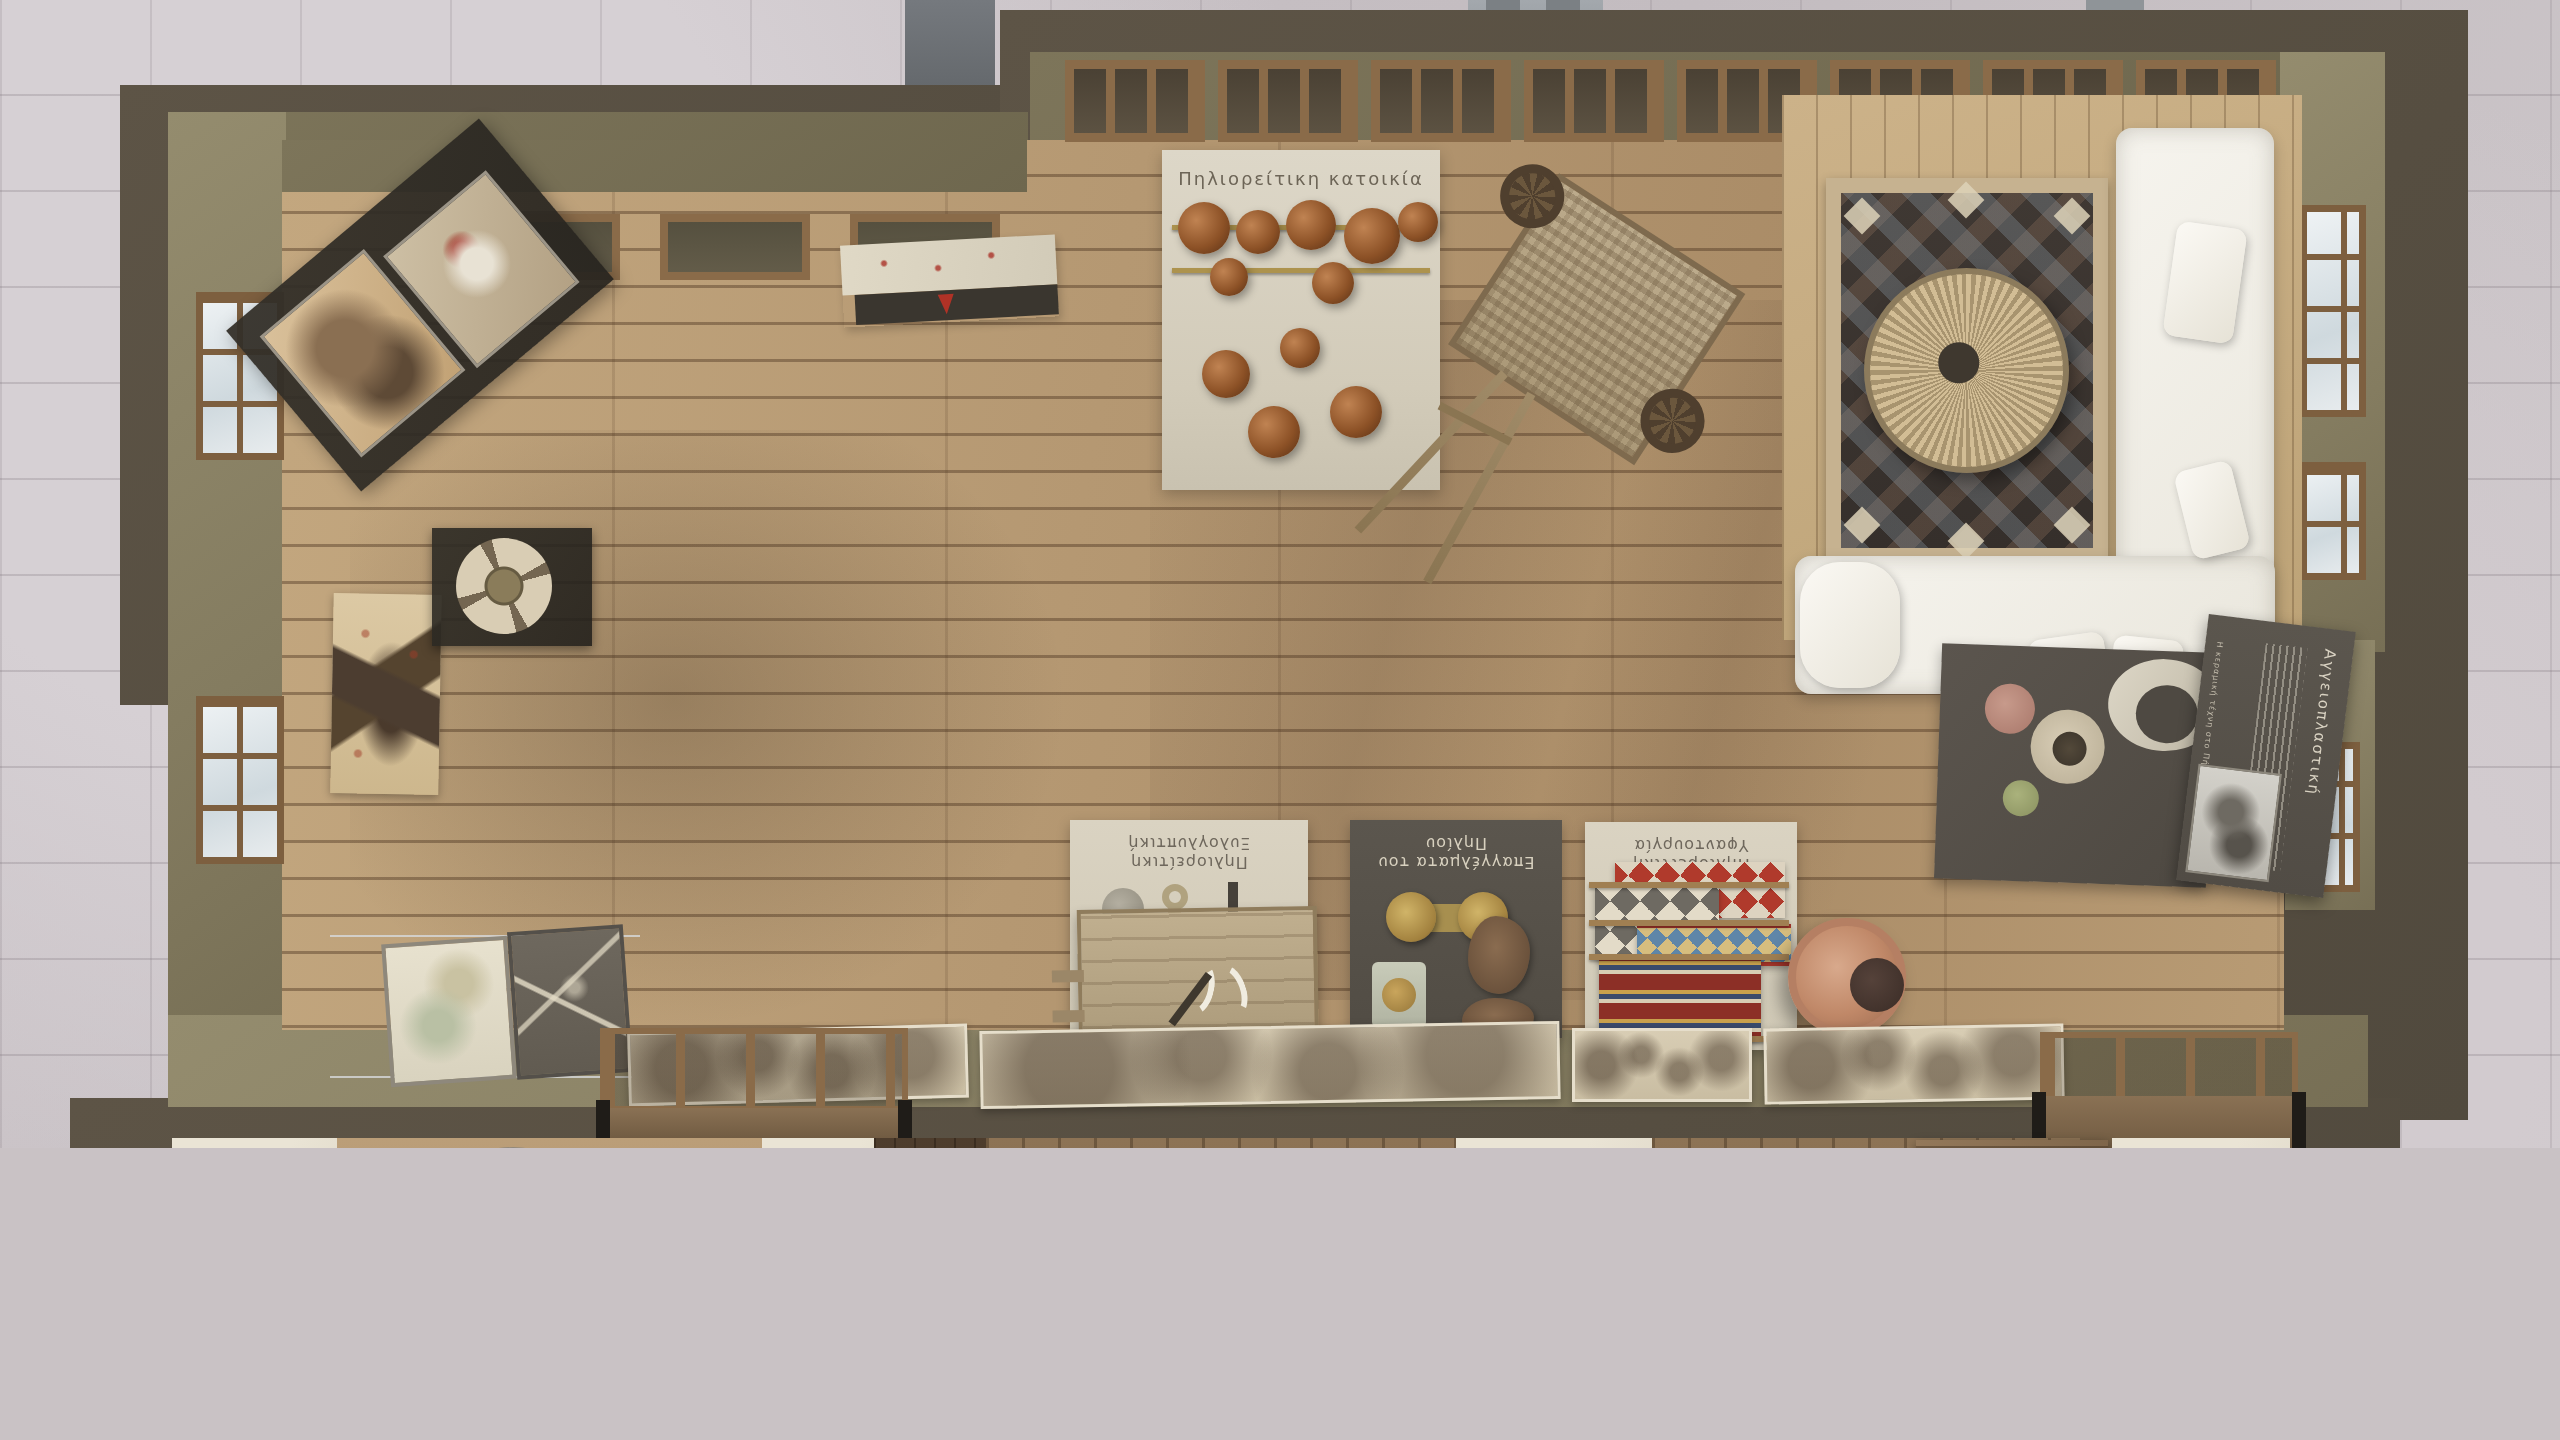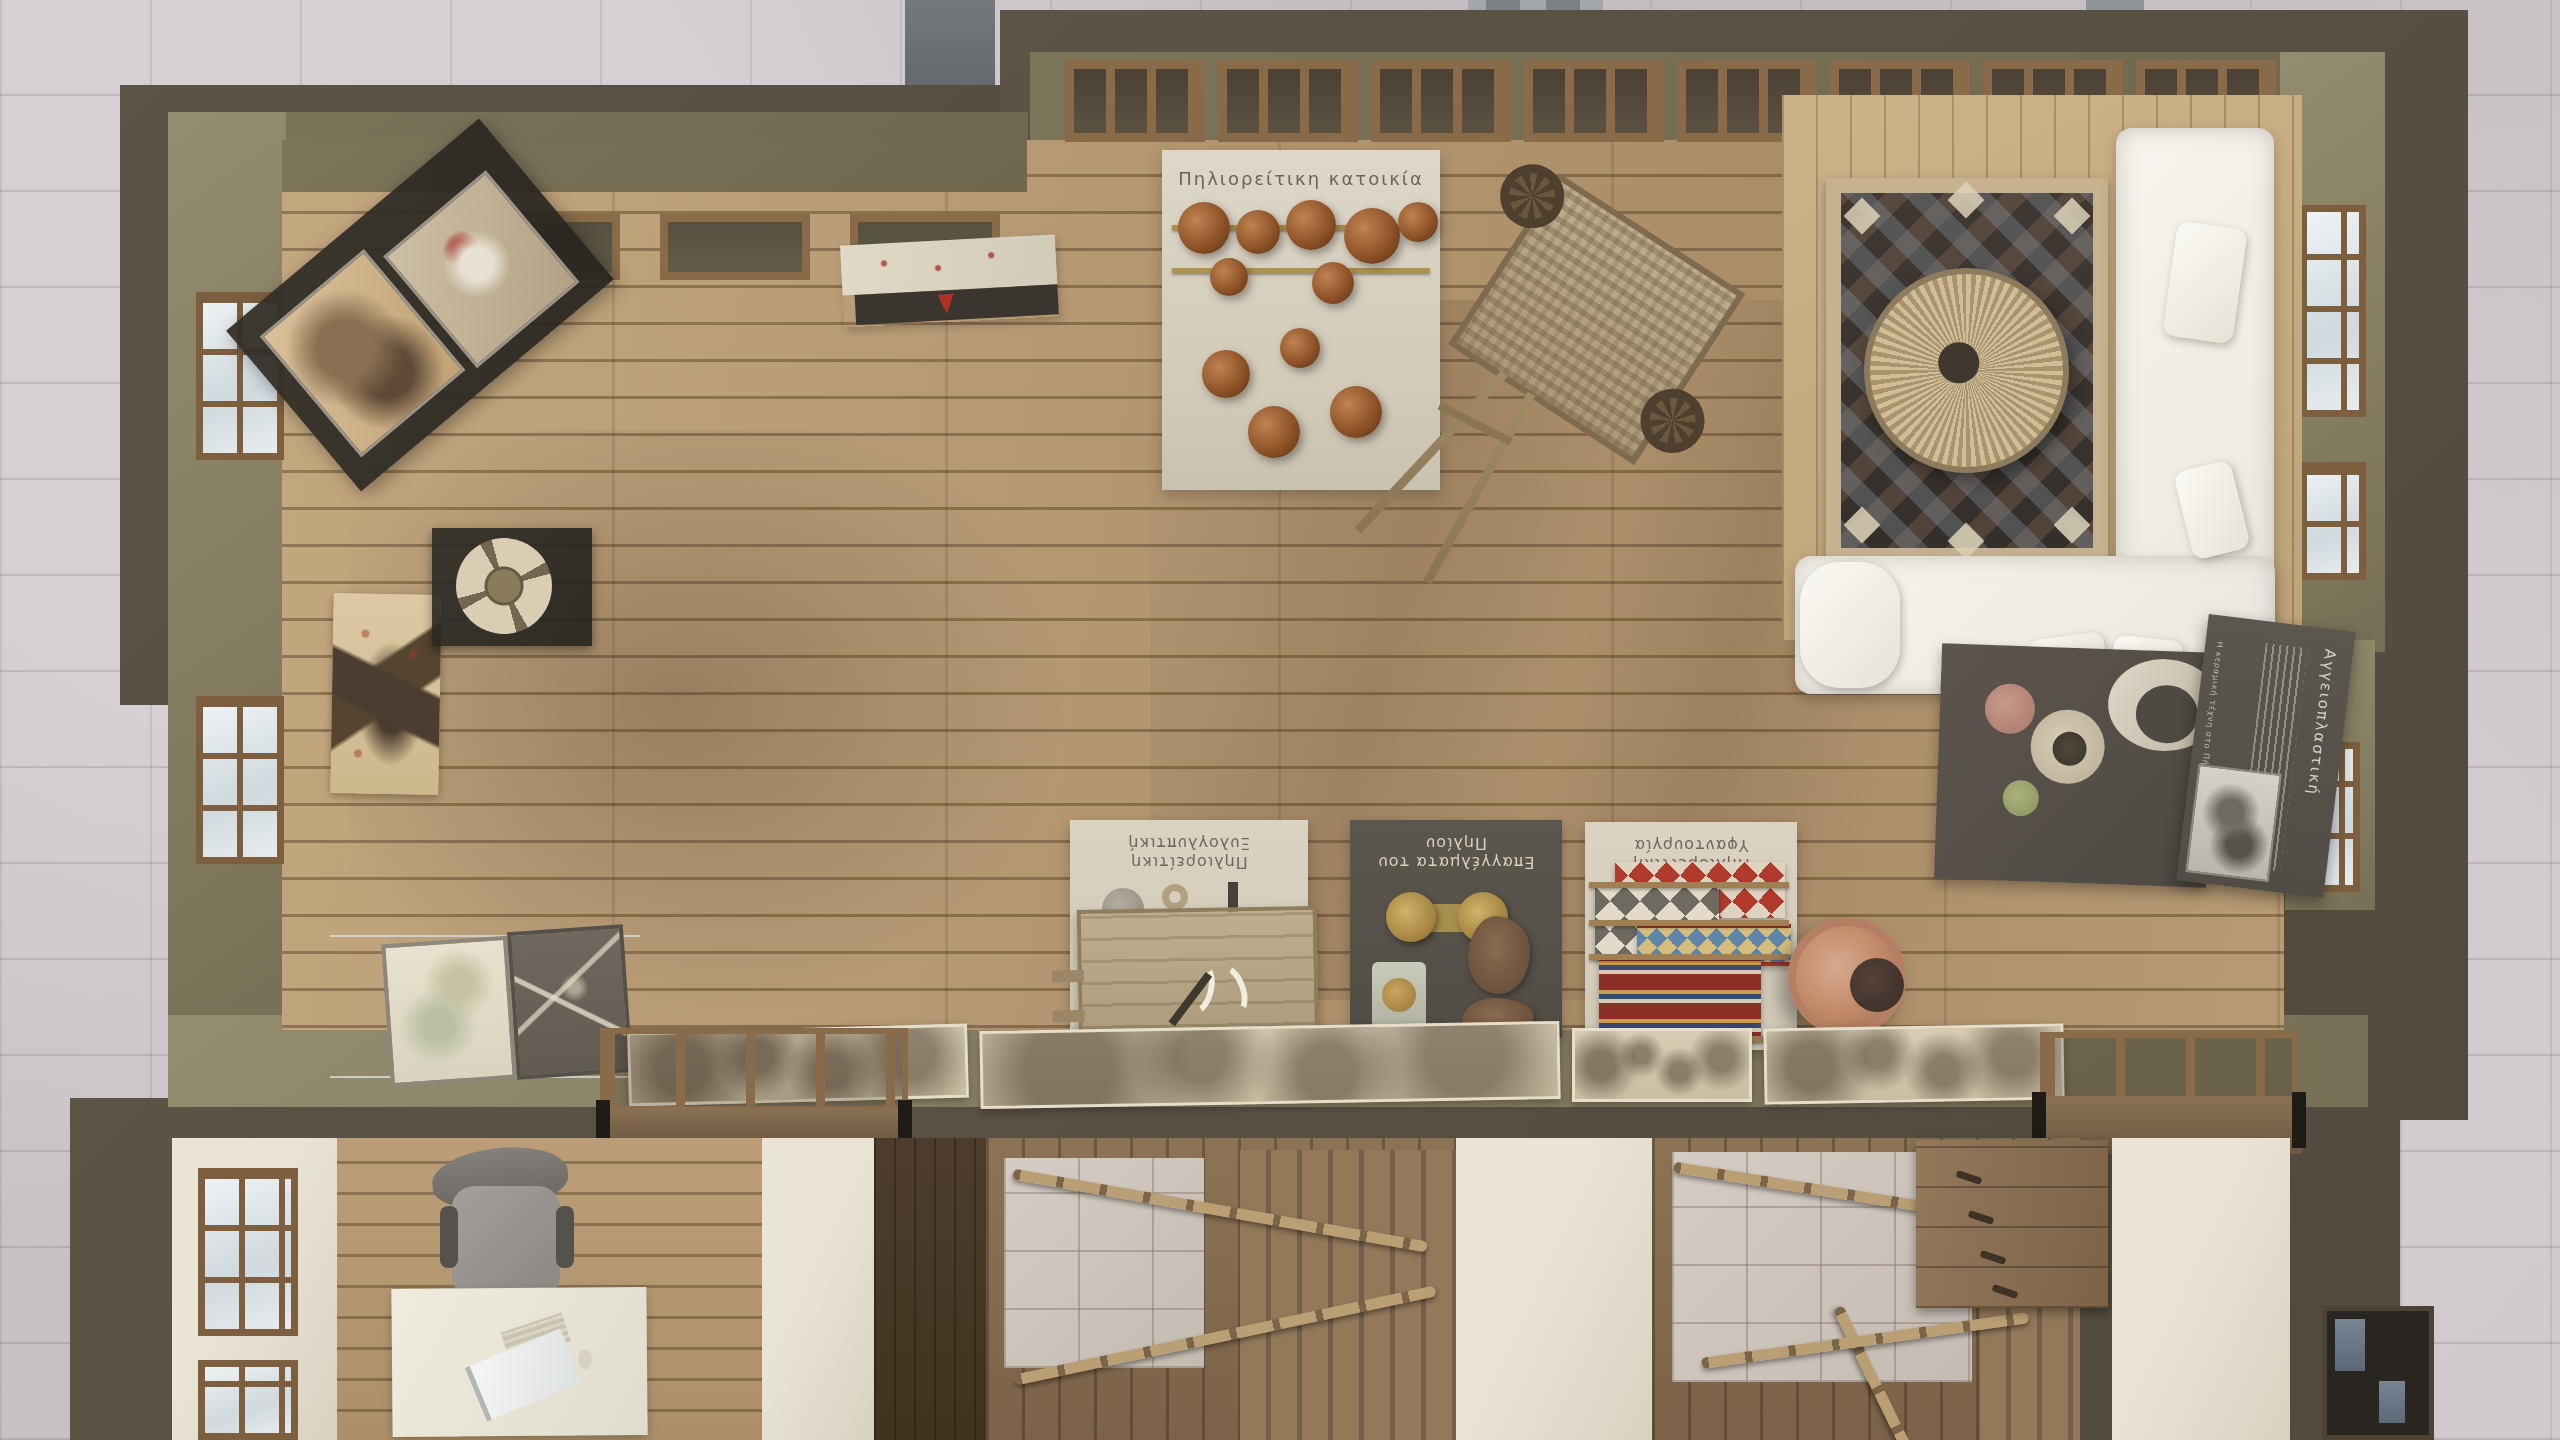--- a/index.html
+++ b/index.html
@@ -1,16 +1,16 @@
 <!DOCTYPE html>
 <html><head>
 <meta charset="utf-8">
 <style>
   html,body{margin:0;padding:0;background:#c9c2c5;}
-  #stage{position:relative;width:2560px;height:1440px;overflow:hidden;
+  #stage{position:relative;width:2560px;height:1148px;overflow:hidden;
          font-family:"DejaVu Sans",sans-serif;}
   .abs{position:absolute;}
 
   
   .stone{left:0;top:0;width:2560px;height:1440px;
     background:
       repeating-linear-gradient(0deg, rgba(120,110,118,.25) 0 2px, transparent 2px 96px),
       repeating-linear-gradient(90deg, rgba(120,110,118,.18) 0 2px, transparent 2px 150px),
       radial-gradient(circle at 12% 20%, #d6d0d4 0 18%, transparent 40%),
       radial-gradient(circle at 85% 70%, #d2cbcf 0 15%, transparent 40%),

